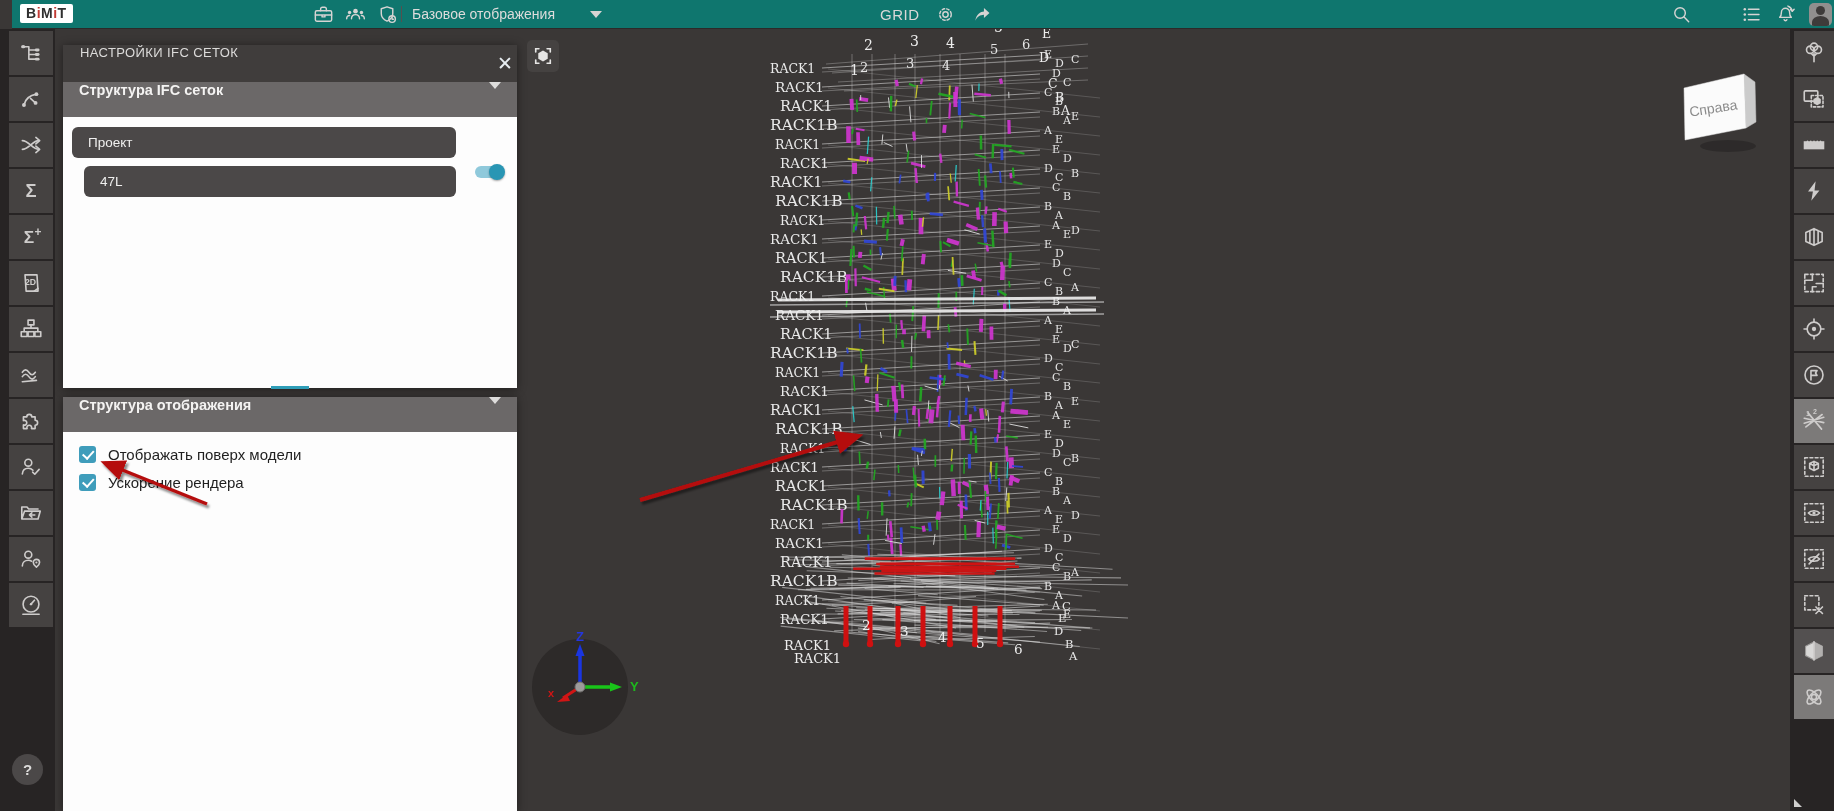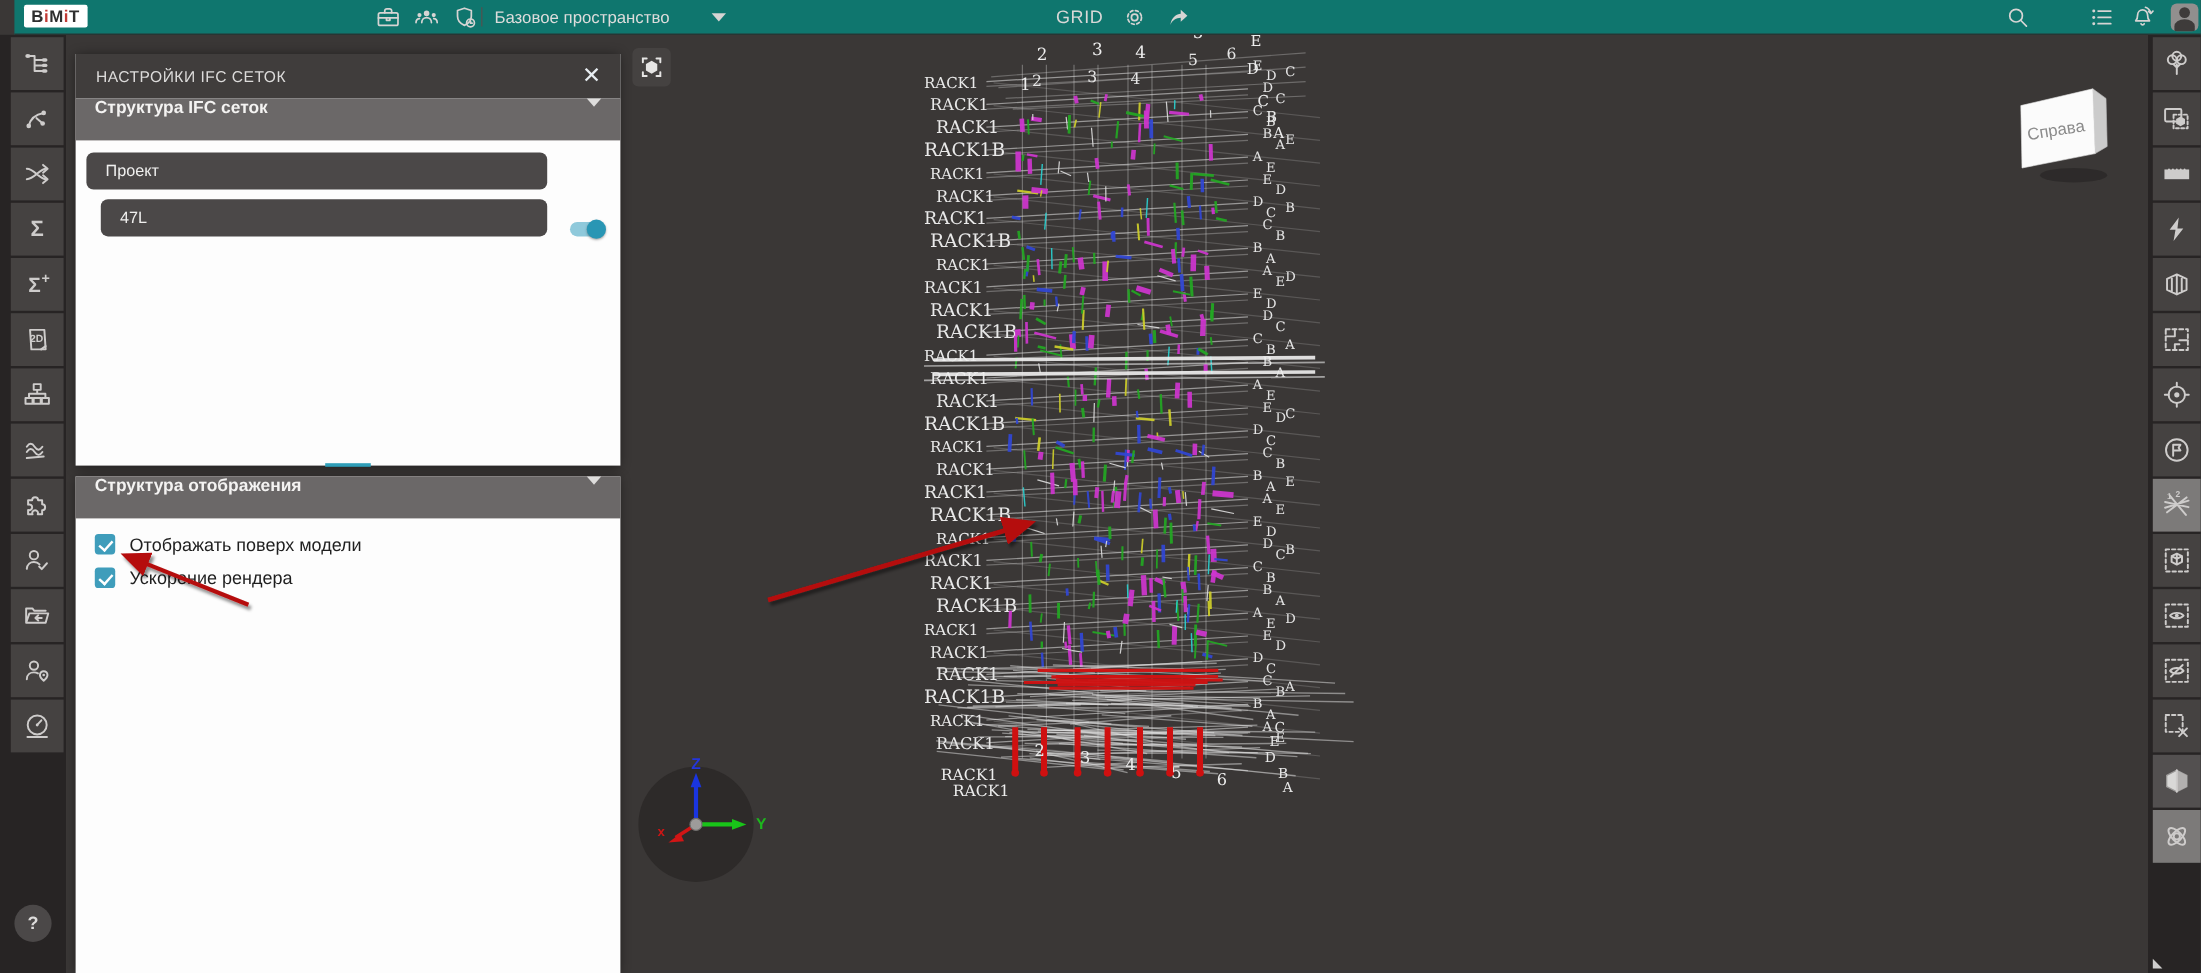--- a/index.html
+++ b/index.html
@@ -33,36 +33,36 @@
   .rb.gap{margin-top:12px}
   .rb.active{background:#7c7a79}
   .rb.lite{background:#535050}
   .help{position:absolute;left:12px;top:725px;width:31px;height:31px;border-radius:50%;background:#4b4848;color:#dddcdb;font-weight:bold;font-size:15px;border:none;cursor:pointer}
   .corner-tri{position:absolute;left:4px;bottom:4px;width:0;height:0;border-bottom:8px solid #cfcecd;border-right:8px solid transparent}
 
   
   .card{position:absolute;left:63px;width:454px;background:#fdfdfd;box-shadow:0 1px 9px rgba(0,0,0,.45);z-index:10}
   .card1{top:45px;height:343px}
   .card2{top:397px;bottom:0}
-  .p-header{height:37px;background:#403d3c;display:flex;align-items:center;padding:0 14px 0 17px}
+  .p-header{height:37px;background:#403d3c;display:flex;padding:0 2px 0 17px}
   .p-title{color:#dcdbda;font-size:13px;letter-spacing:.4px;flex:1}
   .x-btn{background:none;border:none;color:#e8eef2;font-size:19px;line-height:19px;cursor:pointer;padding:0 2px}
   .s-header{height:35px;background:#6b6868;display:flex;align-items:flex-start;padding:0 16px}
   .s-title{color:#f4f3f2;font-size:14.5px;font-weight:bold;flex:1}
   .chev{width:0;height:0;border-left:6px solid transparent;border-right:6px solid transparent;border-top:7px solid #dedddc}
   .tree{padding:10px 0 0 9px;position:relative}
   .trow{height:31px;line-height:31px;border-radius:6px;background:#4b4848;color:#efefee;font-size:13.5px;padding-left:16px;margin-bottom:8px;cursor:pointer}
   .trow.l0{width:368px}
   .trow.l1{width:356px;margin-left:12px}
-  .r2wrap{display:flex;align-items:flex-end}
+  .r2wrap{display:flex;align-items:flex-start}
   .toggle{position:relative;width:28px;height:12px;border-radius:6px;background:#8fc9db;margin-left:19px;cursor:pointer;flex:none}
   .toggle .knob{position:absolute;right:-2px;top:-2px;width:16px;height:16px;border-radius:50%;background:#2996b4;box-shadow:0 1px 2px rgba(0,0,0,.35)}
   .resize{position:absolute;bottom:-1px;left:50%;transform:translateX(-50%);width:38px;height:3px;background:#2f9eb8}
   .cbs{padding:13px 0 0 16px}
-  .cb-row{display:flex;margin-bottom:10px;cursor:pointer}
+  .cb-row{display:flex;align-items:center;margin-bottom:10px;cursor:pointer}
   .cb{width:17px;height:17px;border-radius:3px;background:#3f9dbb;position:relative;flex:none}
   .cb::after{content:"";position:absolute;left:5.5px;top:2.5px;width:4.5px;height:8.5px;border:solid #fff;border-width:0 2px 2px 0;transform:rotate(42deg)}
   .cb-label{margin-left:12px;font-size:15px;color:#1f1f1f;padding-top:1px}
 
   
   .viewport{position:absolute;left:55px;top:29px;right:44px;bottom:0;background:#3a3736;z-index:1}
   .focus-btn{position:absolute;left:472px;top:11px;width:32px;height:32px;background:#454241;border:none;border-radius:5px;display:flex;align-items:center;justify-content:center;cursor:pointer}
   .focus-btn path{stroke:#e6e5e4;fill:none;stroke-width:1.8;stroke-linecap:round}
   .overlay-svg{position:absolute;left:0;top:0;z-index:40;pointer-events:none}
 </style>
@@ -783,21 +783,21 @@
       <path d="M2.8 16.5c0-2.2 1.3-3.5 3-3.5 M21.2 16.5c0-2.2-1.3-3.5-3-3.5"></path>
     </svg>
     <svg class="tb-ico" viewBox="0 0 24 24">
       <path d="M11.5 4l6 2v5c0 4-2.4 6.4-6 7.9-3.6-1.5-6-3.9-6-7.9V6z"></path>
       <circle cx="16.8" cy="16.8" r="3.4" fill="#3e3b3a"></circle>
       <path d="M16.8 15.2v1.8h1.4"></path>
     </svg>
   </div>
 
   <div class="tb-group" style="left:389px">
-    <span class="ws">Базовое пространство</span>
+    <span class="ws">Базовое отображения</span>
     <span class="caret"></span>
   </div>
 
   <div class="tb-group" style="left:868px;gap:14px">
     <span class="grid-title">GRID</span>
     <svg class="tb-ico" viewBox="0 0 24 24">
       <circle cx="12" cy="12" r="6" stroke-dasharray="2.6 2.2"></circle>
       <circle cx="12" cy="12" r="2.8"></circle>
     </svg>
     <svg class="tb-ico" viewBox="0 0 24 24">

